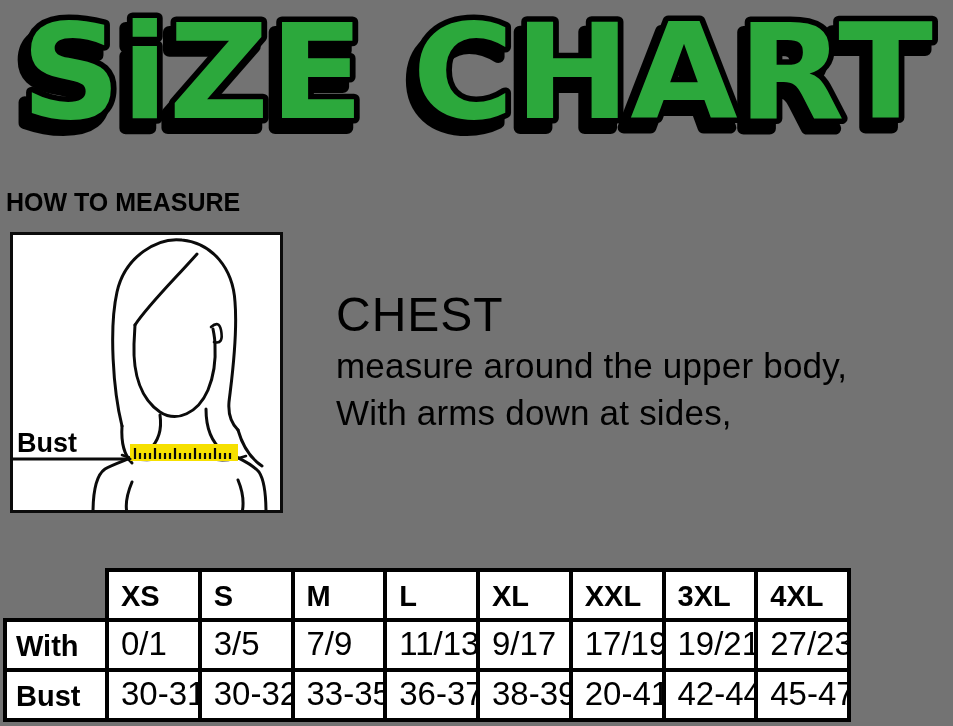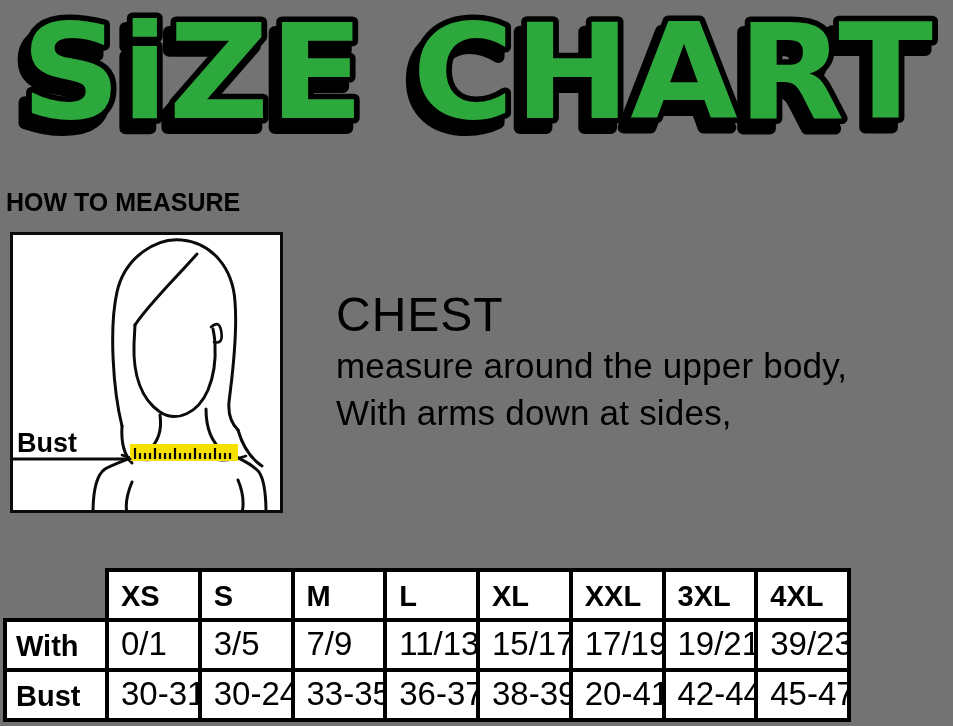--- a/index.html
+++ b/index.html
@@ -131,29 +131,29 @@
       <td class="col-header">XXL</td>
       <td class="col-header">3XL</td>
       <td class="col-header">4XL</td>
     </tr>
     <tr>
       <td class="row-label">With</td>
       <td>0/1</td>
       <td>3/5</td>
       <td>7/9</td>
       <td>11/13</td>
-      <td>15/17</td>
+      <td>9/17</td>
       <td>17/19</td>
       <td>19/21</td>
-      <td>39/23</td>
+      <td>27/23</td>
     </tr>
     <tr>
       <td class="row-label">Bust</td>
       <td>30-31</td>
-      <td>30-24</td>
+      <td>30-32</td>
       <td>33-35</td>
       <td>36-37</td>
       <td>38-39</td>
       <td>20-41</td>
       <td>42-44</td>
       <td>45-47</td>
     </tr>
   </tbody>
     </table>
 

